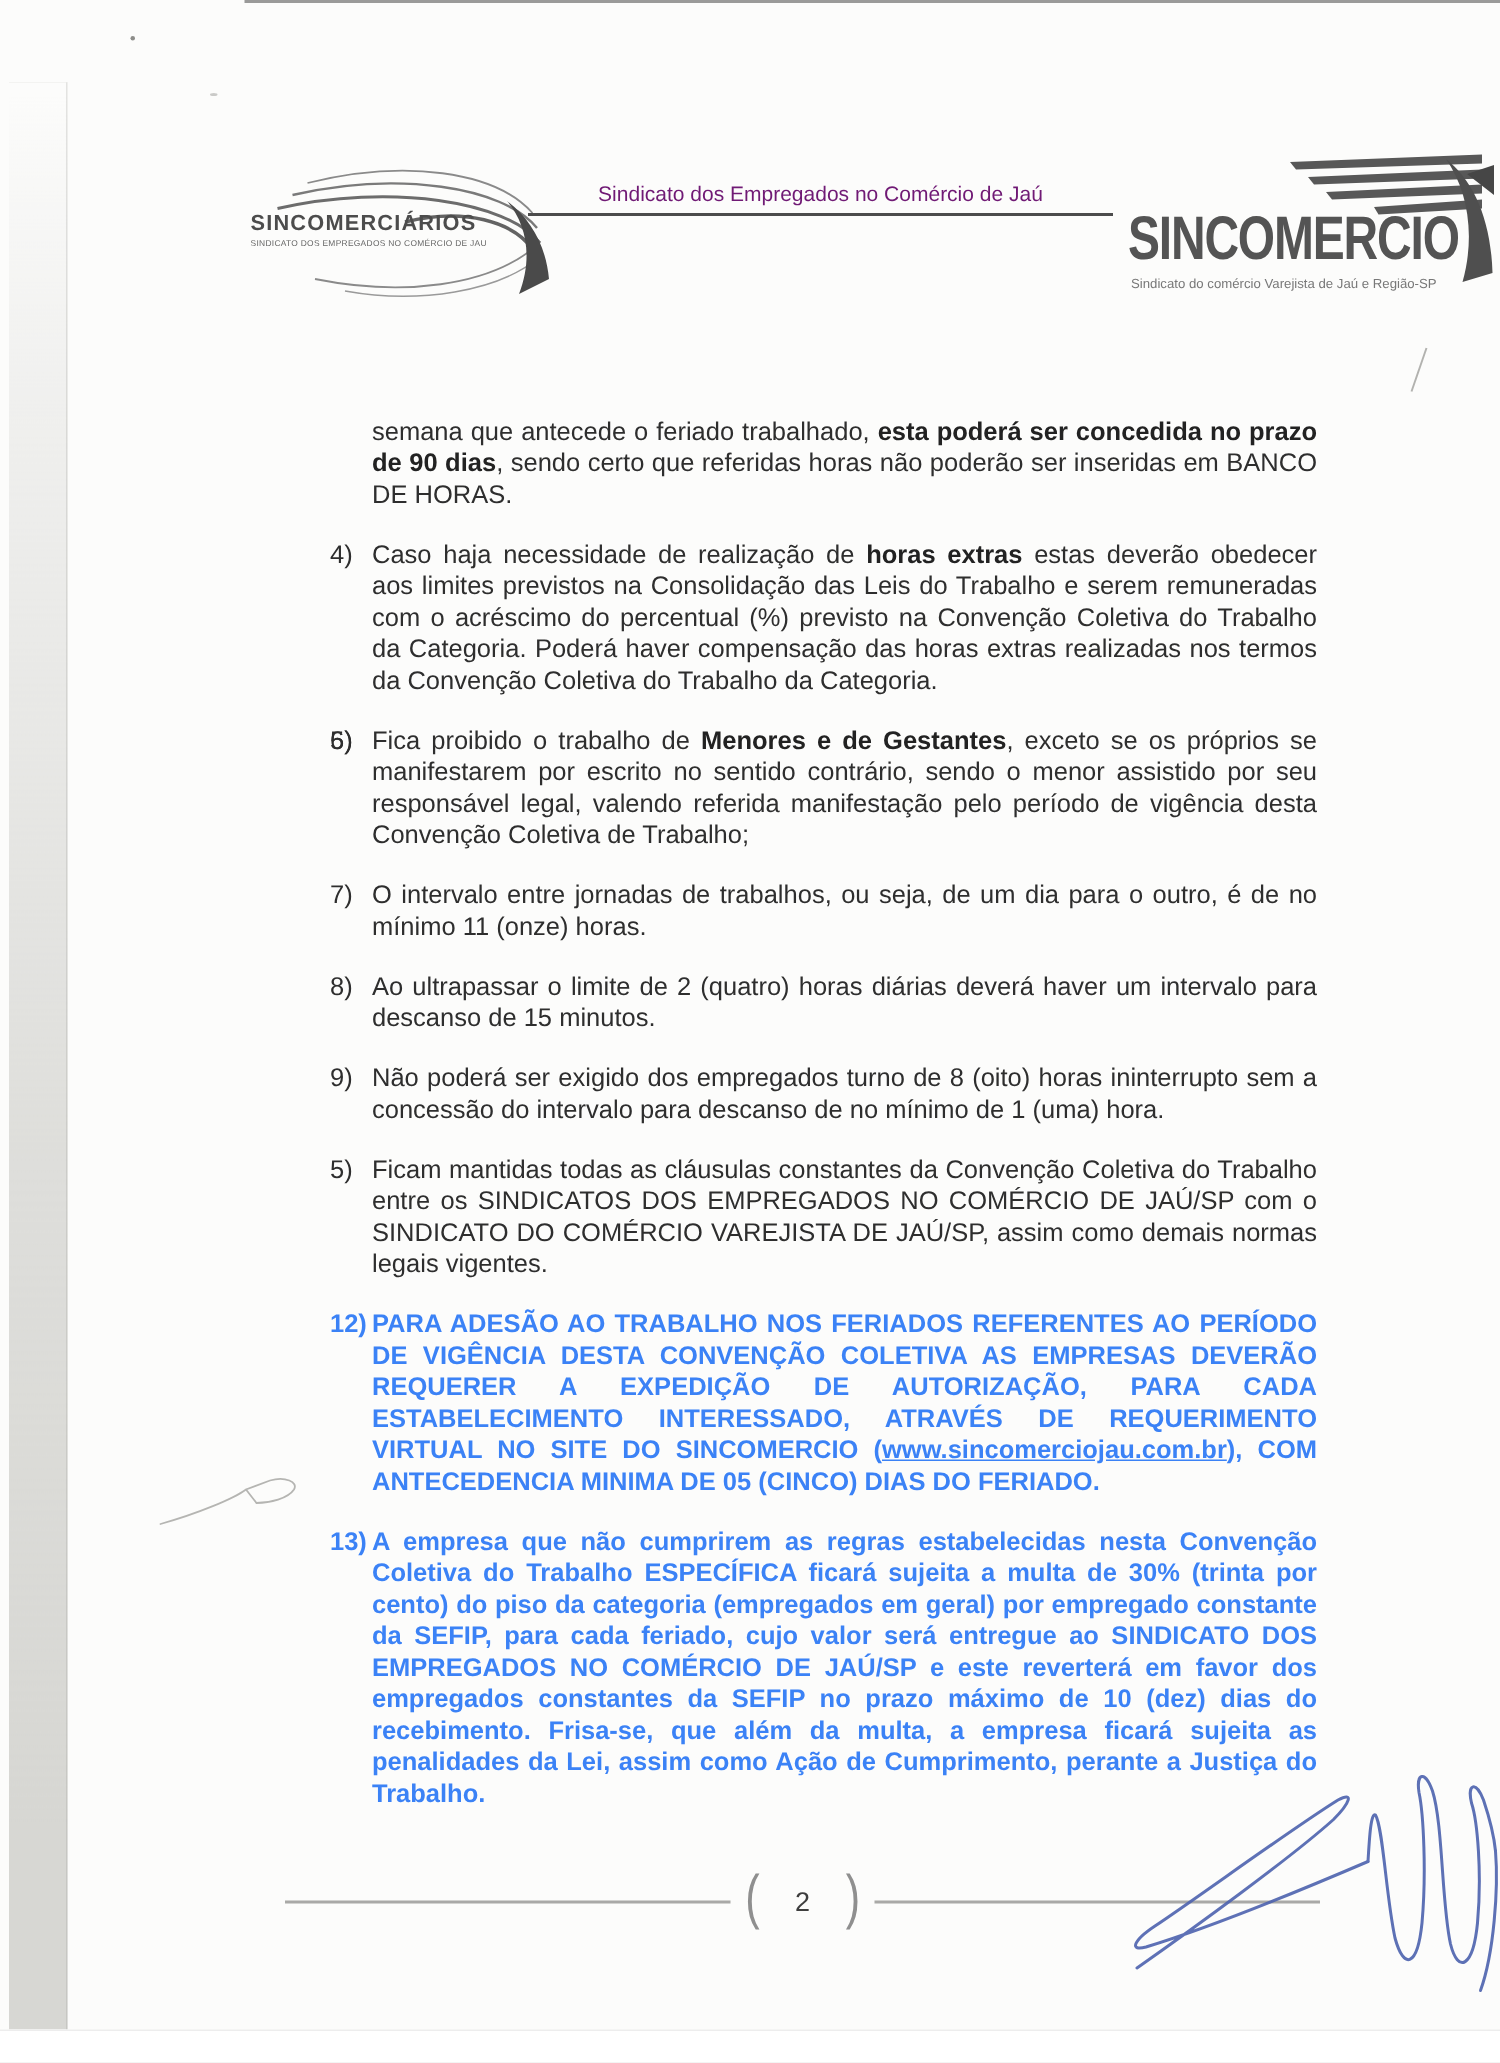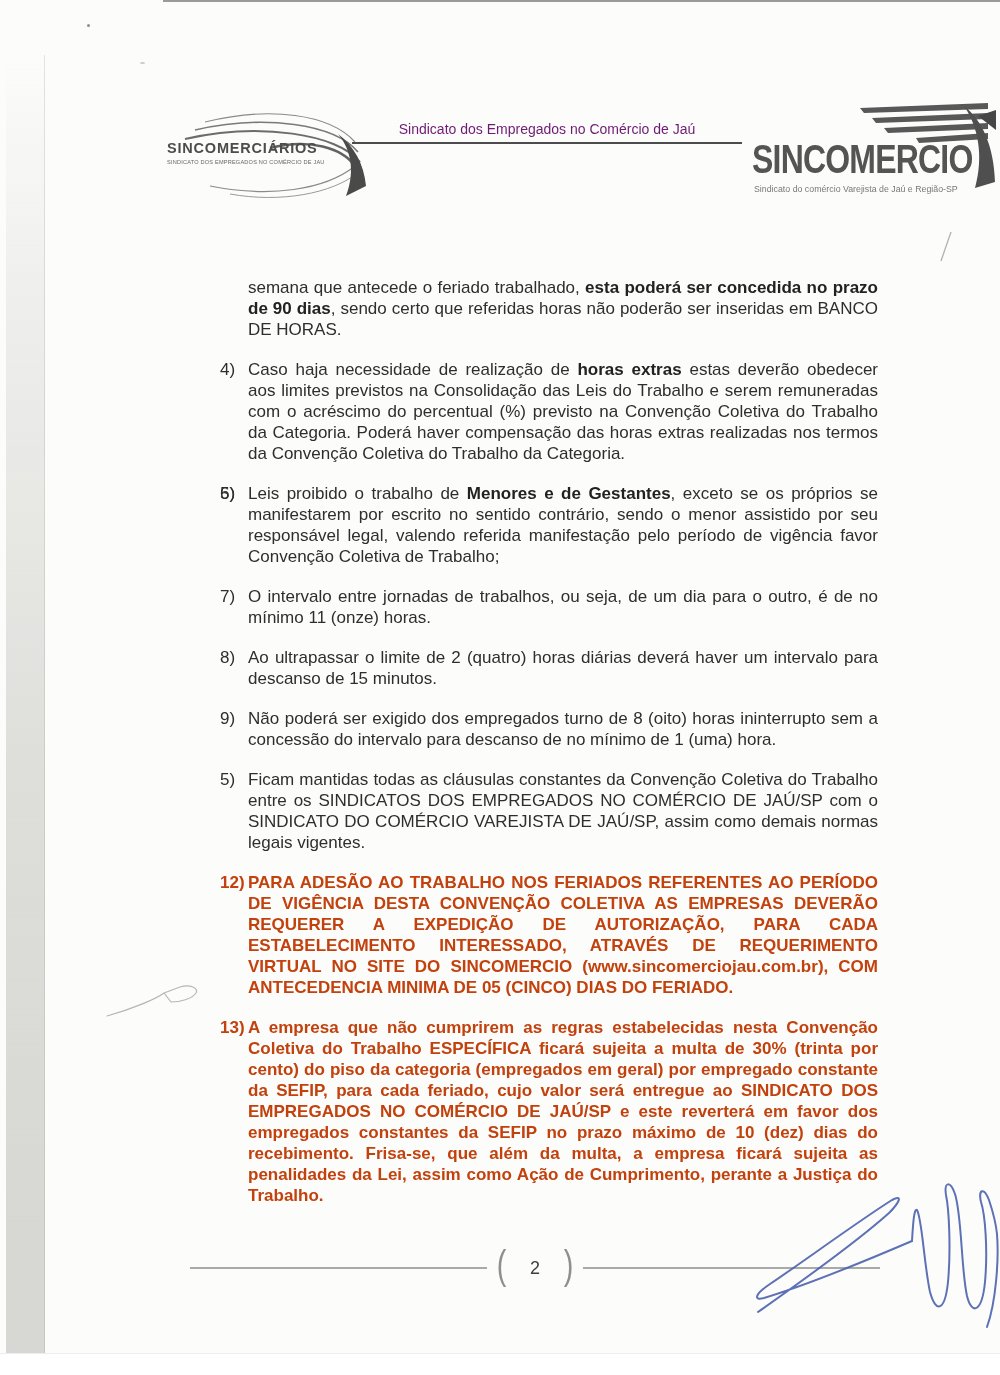--- a/index.html
+++ b/index.html
@@ -34,23 +34,23 @@
   .hdr-center .line { white-space:nowrap; }
   .hdr-center .divider { height:2px; background:#4c4c4c; margin:5px 2px 4px; }
 
   
   .doc-body {
     position:absolute; left:220px; top:229px; width:658px;
     color:#2e2e2e; font-size:17px; line-height:21px; text-align:justify;margin-top:48px;
   }
   .para { position:relative; padding-left:28px; margin-bottom:19px; }
   .para .num { position:absolute; left:0; top:0; }
-  .para.bold { font-weight:700; color:#c2410c; }
+  .para.bold { font-weight:700; color:#3b82f6; }
   .b { font-weight:700; color:#222; }
-  .u { }
+  .u { text-decoration:underline; }
 
   
   .footer {
     position:absolute; left:190px; top:1242px; width:690px; height:52px;
     display:flex; align-items:center;
   }
   .fline { flex:1; height:2px; background:#8d8d8b; opacity:0.75; }
   .bracket {
     font-size:40px; color:#8f8f8f; line-height:1;
     transform:scaleX(0.72); margin:0 8px; padding-bottom:6px;
@@ -102,21 +102,21 @@
         <text x="0" y="73" font-size="41" font-weight="700" letter-spacing="-1" fill="#545454">SINCOMERCIO</text>
       </g>
       <text x="6" y="92" font-size="8.8" fill="#787878">Sindicato do comércio Varejista de Jaú e Região-SP</text>
     </svg>
   </div>
 
   <main class="doc-body">
       <div class="para"><span class="num"></span><span><span>semana que antecede o feriado trabalhado, </span><span class="b">esta poderá ser concedida no prazo de 90 dias</span><span>, sendo certo que referidas horas não poderão ser inseridas em BANCO DE HORAS.</span></span></div>
       <div class="para"><span class="num">4)</span><span><span>Caso haja necessidade de realização de </span><span class="b">horas extras</span><span> estas deverão obedecer aos limites previstos na Consolidação das Leis do Trabalho e serem remuneradas com o acréscimo do percentual (%) previsto na Convenção Coletiva do Trabalho da Categoria. Poderá haver compensação das horas extras realizadas nos termos da Convenção Coletiva do Trabalho da Categoria.</span></span></div>
       <div class="para"><span class="num">5)</span></div>
-      <div class="para"><span class="num">6)</span><span><span>Leis proibido o trabalho de </span><span class="b">Menores e de Gestantes</span><span>, exceto se os próprios se manifestarem por escrito no sentido contrário, sendo o menor assistido por seu responsável legal, valendo referida manifestação pelo período de vigência favor Convenção Coletiva de Trabalho;</span></span></div>
+      <div class="para"><span class="num">6)</span><span><span>Fica proibido o trabalho de </span><span class="b">Menores e de Gestantes</span><span>, exceto se os próprios se manifestarem por escrito no sentido contrário, sendo o menor assistido por seu responsável legal, valendo referida manifestação pelo período de vigência desta Convenção Coletiva de Trabalho;</span></span></div>
       <div class="para"><span class="num">7)</span><span><span>O intervalo entre jornadas de trabalhos, ou seja, de um dia para o outro, é de no mínimo 11 (onze) horas.</span></span></div>
       <div class="para"><span class="num">8)</span><span><span>Ao ultrapassar o limite de 2 (quatro) horas diárias deverá haver um intervalo para descanso de 15 minutos.</span></span></div>
       <div class="para"><span class="num">9)</span><span><span>Não poderá ser exigido dos empregados turno de 8 (oito) horas ininterrupto sem a concessão do intervalo para descanso de no mínimo de 1 (uma) hora.</span></span></div>
       <div class="para"><span class="num">5)</span><span><span>Ficam mantidas todas as cláusulas constantes da Convenção Coletiva do Trabalho entre os SINDICATOS DOS EMPREGADOS NO COMÉRCIO DE JAÚ/SP com o SINDICATO DO COMÉRCIO VAREJISTA DE JAÚ/SP, assim como demais normas legais vigentes.</span></span></div>
       <div class="para bold"><span class="num">12)</span><span><span>PARA ADESÃO AO TRABALHO NOS FERIADOS REFERENTES AO PERÍODO DE VIGÊNCIA DESTA CONVENÇÃO COLETIVA AS EMPRESAS DEVERÃO REQUERER A EXPEDIÇÃO DE AUTORIZAÇÃO, PARA CADA ESTABELECIMENTO INTERESSADO, ATRAVÉS DE REQUERIMENTO VIRTUAL NO SITE DO SINCOMERCIO (</span><span class="u">www.sincomerciojau.com.br</span><span>), COM ANTECEDENCIA MINIMA DE 05 (CINCO) DIAS DO FERIADO.</span></span></div>
       <div class="para bold"><span class="num">13)</span><span><span>A empresa que não cumprirem as regras estabelecidas nesta Convenção Coletiva do Trabalho ESPECÍFICA ficará sujeita a multa de 30% (trinta por cento) do piso da categoria (empregados em geral) por empregado constante da SEFIP, para cada feriado, cujo valor será entregue ao SINDICATO DOS EMPREGADOS NO COMÉRCIO DE JAÚ/SP e este reverterá em favor dos empregados constantes da SEFIP no prazo máximo de 10 (dez) dias do recebimento. Frisa-se, que além da multa, a empresa ficará sujeita as penalidades da Lei, assim como Ação de Cumprimento, perante a Justiça do Trabalho.</span></span></div>
     </main>
 
   <svg class="pencil-arrow" viewBox="0 0 110 48">
     <path d="M7 38 C32 31 56 21 64 15 L80 9 C90 6 99 10 96 15 C92 21 80 24 71 24 L64 15" stroke="#b5b5b2" stroke-width="1.2" fill="none" stroke-linecap="round"></path>

